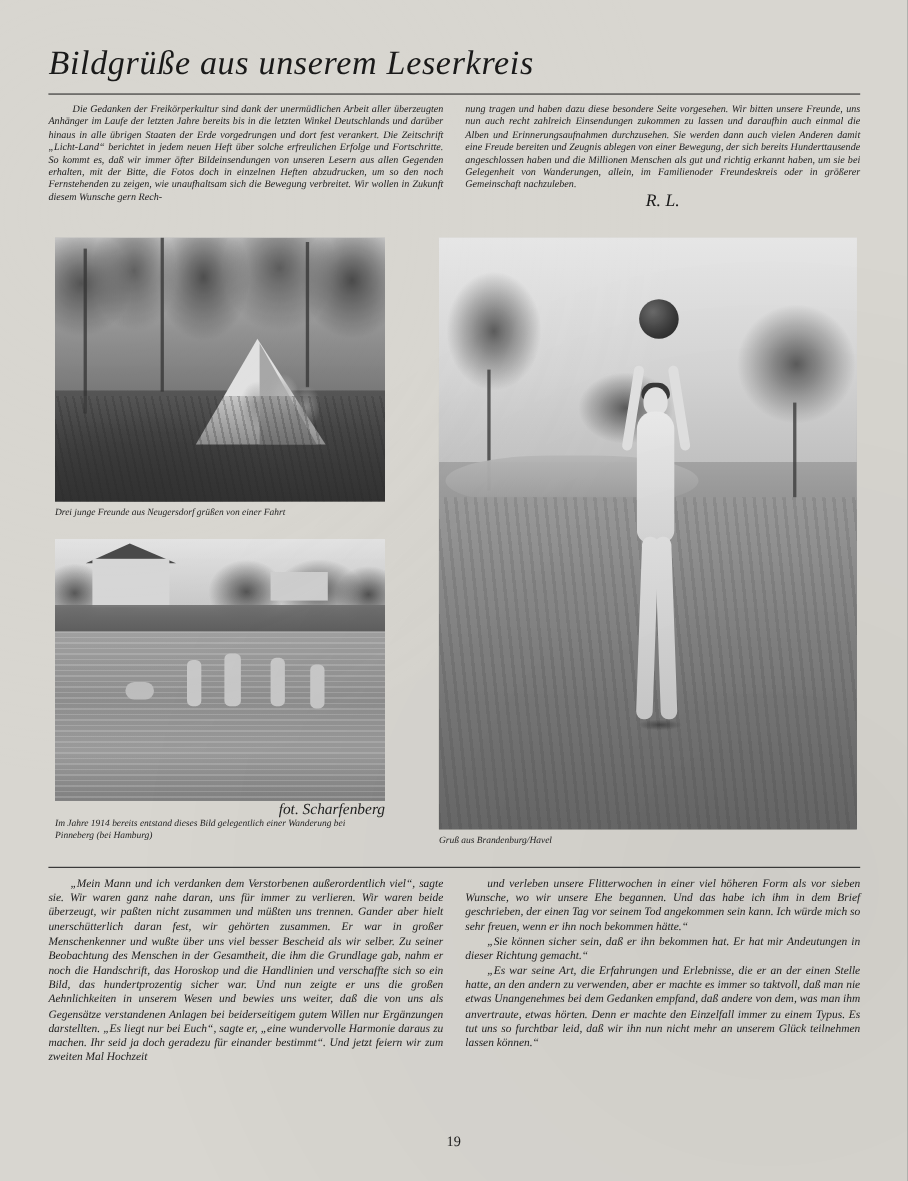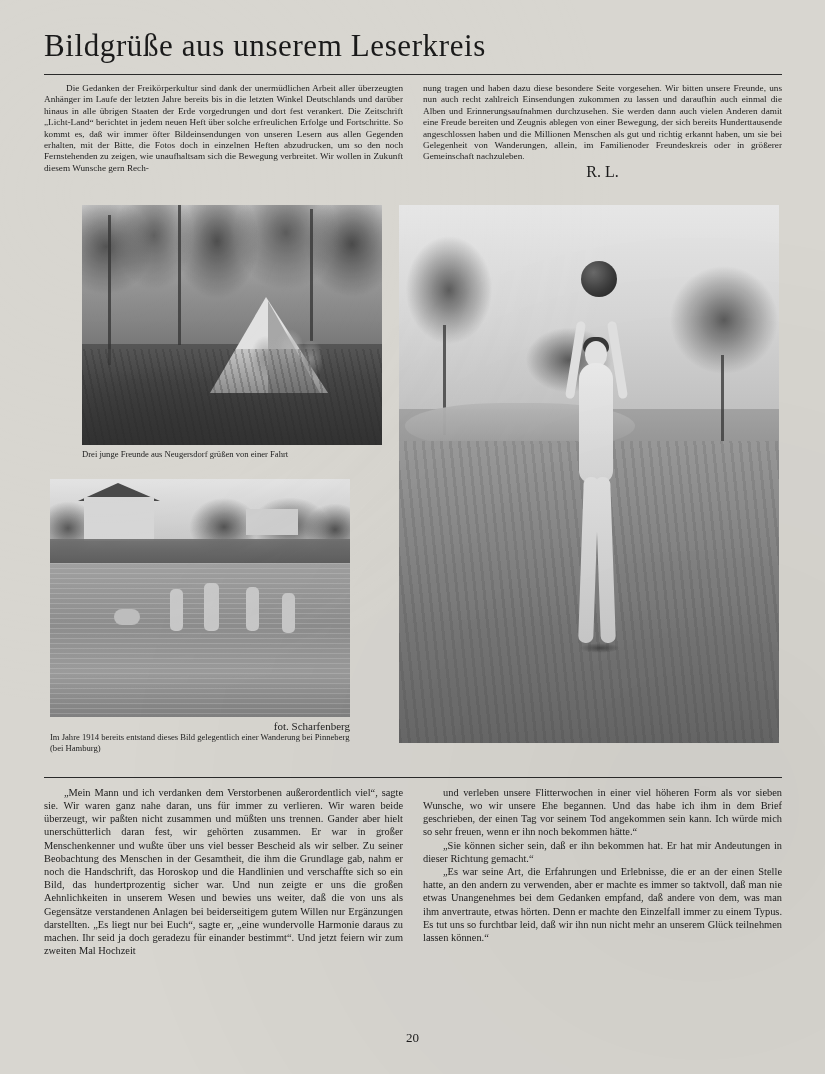--- a/index.html
+++ b/index.html
@@ -25,22 +25,23 @@
     background:
       radial-gradient(circle at 12% 18%, rgba(255,255,255,0.30), rgba(255,255,255,0) 45%),
       radial-gradient(circle at 85% 75%, rgba(0,0,0,0.06), rgba(0,0,0,0) 55%);
     mix-blend-mode: multiply;
     opacity: .7;
     z-index: 50;
   }
   .content {
     position: absolute;
     left: 44px;
-    top: 28px;
+    top: 39px;
     width: 738px;
+    font-style: italic;
   }
   h1.title {
     font-family: "Liberation Serif", serif;
     font-weight: 400;
     font-size: 31px;
     letter-spacing: .6px;
     margin: 0 0 10px 0;
     color: #1a1a1a;
   }
   .rule {
@@ -83,21 +84,21 @@
   }
   .cap {
     font-size: 8.6px;
     line-height: 10.4px;
     margin-top: 4px;
     color: #1d1d1d;
   }
   .cap .credit {
     display: block;
     text-align: right;
-    font-size: 11px;
+    font-size: 14px;
     margin-bottom: 1px;
   }
 
   
   #photo-tent {
     width: 300px; height: 240px;
     background:
       radial-gradient(ellipse 60% 40% at 30% 95%, #3a3a33 0%, rgba(58,58,51,0) 70%),
       linear-gradient(to bottom, #b9b8b0 0%, #9a9a90 18%, #6e6f62 34%, #585a4c 55%, #4a4c3f 72%, #3f4136 100%);
   }
@@ -299,21 +300,21 @@
         <p class="lead">Die Gedanken der Freikörperkultur sind dank der unermüdlichen Arbeit aller überzeugten Anhänger im Laufe der letzten Jahre bereits bis in die letzten Winkel Deutschlands und darüber hinaus in alle übrigen Staaten der Erde vorgedrungen und dort fest verankert. Die Zeitschrift „Licht-Land“ berichtet in jedem neuen Heft über solche erfreulichen Erfolge und Fortschritte. So kommt es, daß wir immer öfter Bildeinsendungen von unseren Lesern aus allen Gegenden erhalten, mit der Bitte, die Fotos doch in einzelnen Heften abzudrucken, um so den noch Fernstehenden zu zeigen, wie unaufhaltsam sich die Bewegung verbreitet. Wir wollen in Zukunft diesem Wunsche gern Rech-</p>
       </div>
       <div class="col">
         <p class="lead noindent">nung tragen und haben dazu diese besondere Seite vorgesehen. Wir bitten unsere Freunde, uns nun auch recht zahlreich Einsendungen zukommen zu lassen und daraufhin auch einmal die Alben und Erinnerungsaufnahmen durchzusehen. Sie werden dann auch vielen Anderen damit eine Freude bereiten und Zeugnis ablegen von einer Bewegung, der sich bereits Hunderttausende angeschlossen haben und die Millionen Menschen als gut und richtig erkannt haben, um sie bei Gelegenheit von Wanderungen, allein, im Familienoder Freundeskreis oder in größerer Gemeinschaft nachzuleben.</p>
         <span class="sig">R. L.</span>
       </div>
     </div>
 
     <div class="figures">
 
-      <div class="fig" style="left:6px; top:8px; width:300px;margin-left:32px;">
+      <div class="fig" style="left:6px; top:8px; width:300px;">
         <div class="photo" id="photo-tent">
           <div class="trees"></div>
           <div class="trunk" style="left:26px; top:10px; height:150px;"></div>
           <div class="trunk" style="left:96px; top:0px; height:140px;"></div>
           <div class="trunk" style="left:228px; top:4px; height:132px;"></div>
           <div class="tent"></div>
           <div class="tent-shade"></div>
           <div class="figpeople"></div>
           <div class="grass"></div>
         </div>
@@ -356,33 +357,34 @@
             <div class="arm-l"></div>
             <div class="arm-r"></div>
             <div class="hair"></div>
             <div class="head"></div>
             <div class="torso"></div>
             <div class="leg-l"></div>
             <div class="leg-r"></div>
             <div class="shadow"></div>
           </div>
         </div>
+        <div class="cap">Gruß aus Brandenburg/Havel</div>
       </div>
 
     </div>
 
     <div class="bottom-rule"></div>
 
     <div class="cols">
       <div class="col">
         <p class="body">„Mein Mann und ich verdanken dem Verstorbenen außerordentlich viel“, sagte sie. Wir waren ganz nahe daran, uns für immer zu verlieren. Wir waren beide überzeugt, wir paßten nicht zusammen und müßten uns trennen. Gander aber hielt unerschütterlich daran fest, wir gehörten zusammen. Er war in großer Menschenkenner und wußte über uns viel besser Bescheid als wir selber. Zu seiner Beobachtung des Menschen in der Gesamtheit, die ihm die Grundlage gab, nahm er noch die Handschrift, das Horoskop und die Handlinien und verschaffte sich so ein Bild, das hundertprozentig sicher war. Und nun zeigte er uns die großen Aehnlichkeiten in unserem Wesen und bewies uns weiter, daß die von uns als Gegensätze verstandenen Anlagen bei beiderseitigem gutem Willen nur Ergänzungen darstellten. „Es liegt nur bei Euch“, sagte er, „eine wundervolle Harmonie daraus zu machen. Ihr seid ja doch geradezu für einander bestimmt“. Und jetzt feiern wir zum zweiten Mal Hochzeit</p>
       </div>
       <div class="col">
         <p class="body">und verleben unsere Flitterwochen in einer viel höheren Form als vor sieben Wunsche, wo wir unsere Ehe begannen. Und das habe ich ihm in dem Brief geschrieben, der einen Tag vor seinem Tod angekommen sein kann. Ich würde mich so sehr freuen, wenn er ihn noch bekommen hätte.“</p>
         <p class="body">„Sie können sicher sein, daß er ihn bekommen hat. Er hat mir Andeutungen in dieser Richtung gemacht.“</p>
         <p class="body">„Es war seine Art, die Erfahrungen und Erlebnisse, die er an der einen Stelle hatte, an den andern zu verwenden, aber er machte es immer so taktvoll, daß man nie etwas Unangenehmes bei dem Gedanken empfand, daß andere von dem, was man ihm anvertraute, etwas hörten. Denn er machte den Einzelfall immer zu einem Typus. Es tut uns so furchtbar leid, daß wir ihn nun nicht mehr an unserem Glück teilnehmen lassen können.“</p>
       </div>
     </div>
 
   </div>
 
-  <div class="pagenum">20</div>
+  <div class="pagenum">19</div>
 </div>
 
 </body></html>

